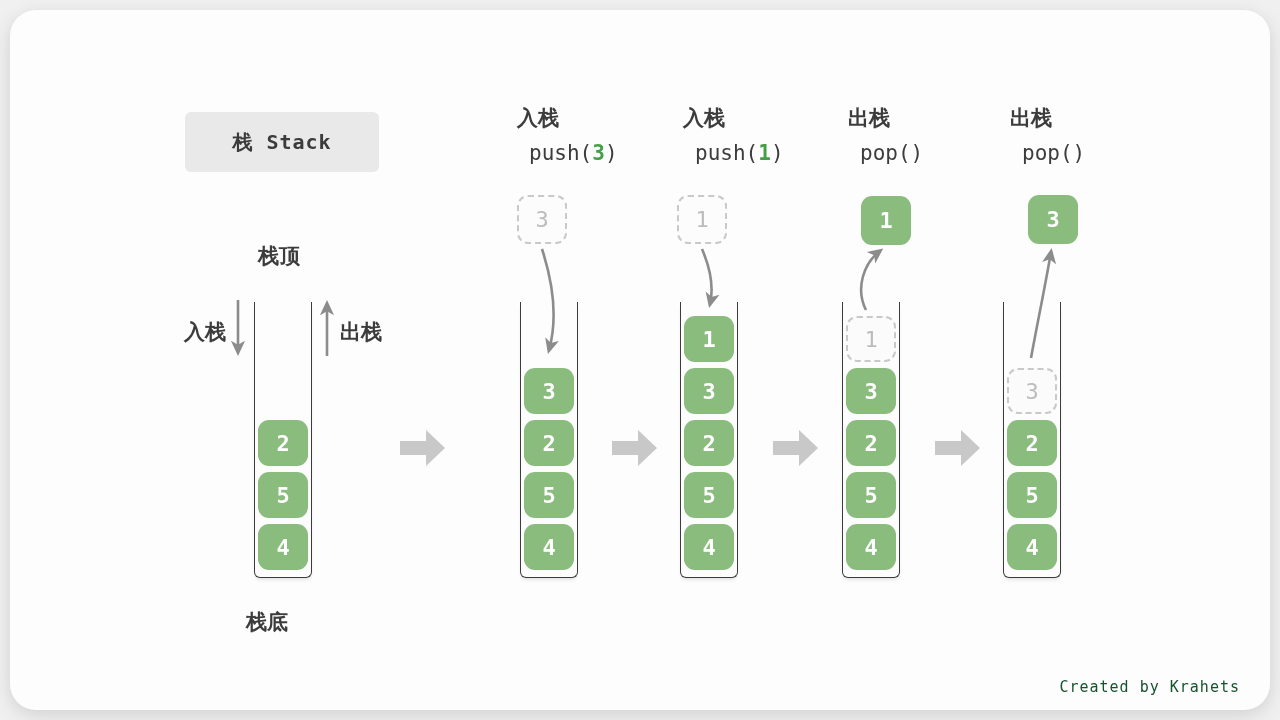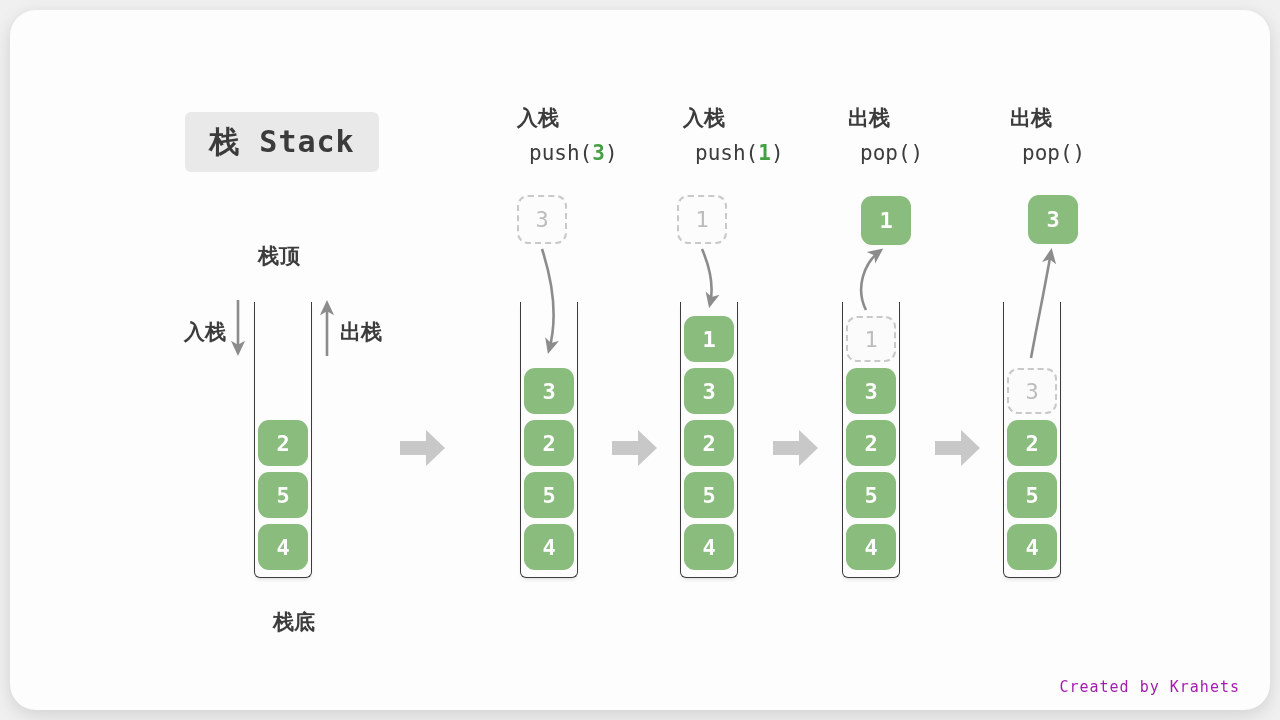--- a/index.html
+++ b/index.html
@@ -21,21 +21,21 @@
     box-shadow: 0 5px 18px rgba(0,0,0,0.13);
   }
   .title-box {
     position: absolute;
     left: 185px; top: 112px;
     width: 194px; height: 60px;
     background: #e9e9e9;
     border-radius: 6px;
     display: flex; align-items: center; justify-content: center;
     font-family: "DejaVu Sans Mono", "Liberation Mono", monospace;
-    font-size: 30px; font-weight: bold;
+    font-size: 20px; font-weight: bold;
     color: #3b3b3b;
     letter-spacing: 1px;
   }
   .hdr {
     position: absolute;
     top: 108px;
     width: 160px;
     display: flex; flex-direction: column;
   }
   .hdr-label {
@@ -102,34 +102,34 @@
   #arrow-layer {
     position: absolute; left: 0; top: 0;
     width: 1280px; height: 720px;
     pointer-events: none;
   }
   .watermark {
     position: absolute;
     right: 40px; bottom: 24px;
     font-family: "DejaVu Sans Mono", "Liberation Mono", monospace;
     font-size: 15px;
-    color: #a21caf;
+    color: #14532d;
     letter-spacing: 1px;
   }
 </style>
 </head>
 <body>
 
 <div id="canvas">
   <div class="card"></div>
 
   <div class="title-box">栈 Stack</div>
 
   <div class="side-label" style="left:258px; top:246px;">栈顶</div>
-  <div class="side-label" style="left:273px; top:612px;">栈底</div>
+  <div class="side-label" style="left:246px; top:612px;">栈底</div>
   <div class="side-label" style="left:184px; top:322px;">入栈</div>
   <div class="side-label" style="left:340px; top:322px;">出栈</div>
 
   <div id="headers">
       <div class="hdr" style="left: 517px;">
         <div class="hdr-label">入栈</div>
         <div class="hdr-code"><span>push(</span><span class="arg">3</span><span>)</span></div>
       </div>
       <div class="hdr" style="left: 683px;">
         <div class="hdr-label">入栈</div>

